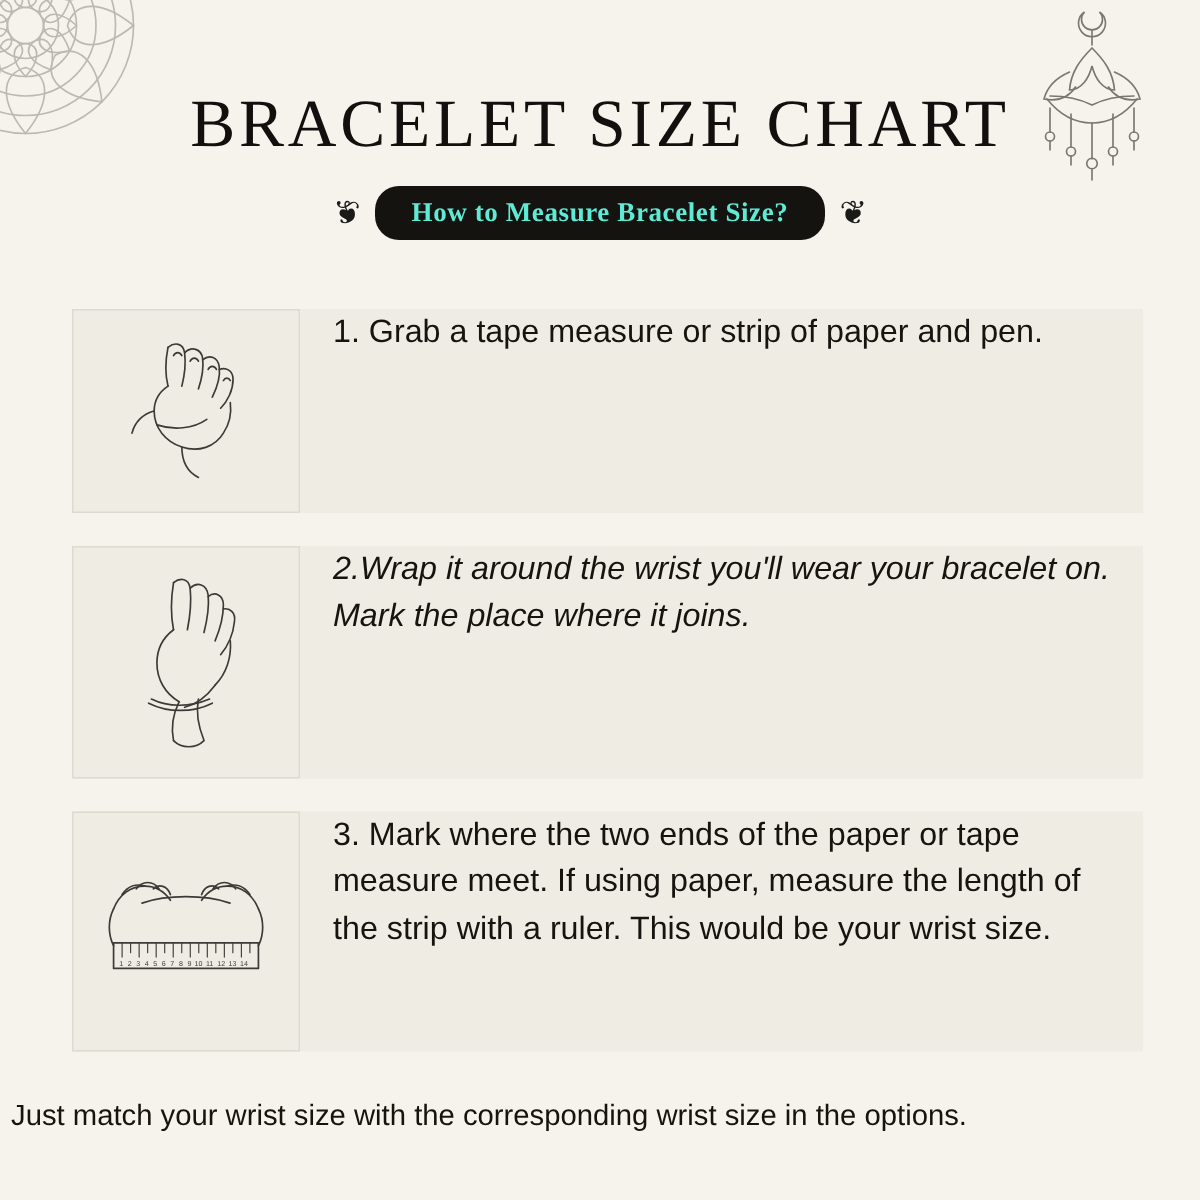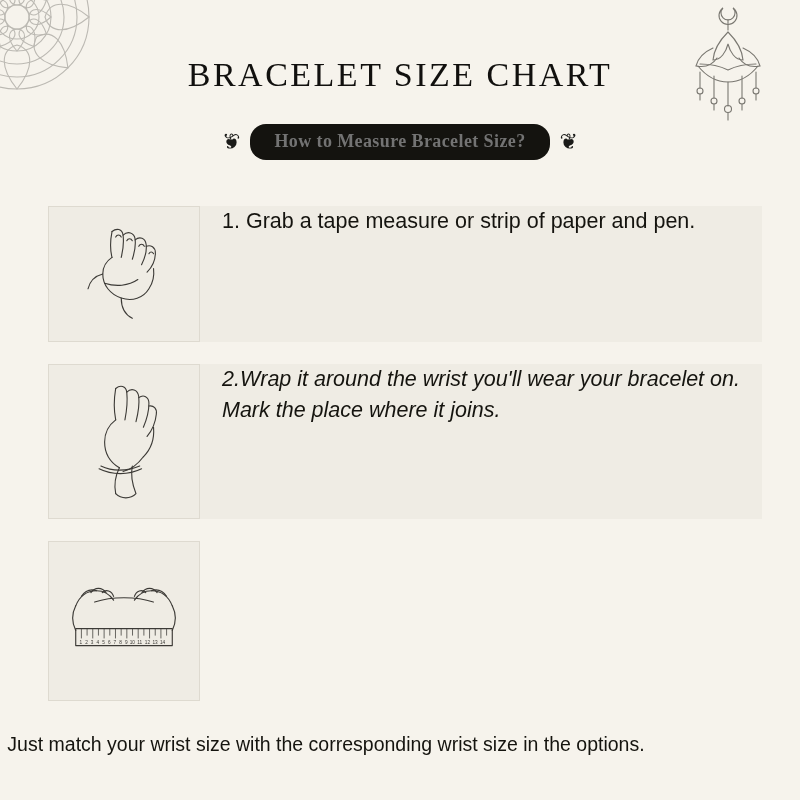--- a/index.html
+++ b/index.html
@@ -38,21 +38,21 @@
   }
 
   
   .title {
     position: absolute;
     top: 56px;
     left: 0;
     width: 800px;
     text-align: center;
     font-family: "Liberation Serif", serif;
-    font-size: 34px;
+    font-size: 45px;
     letter-spacing: 2.5px;
     color: #11100e;
     font-weight: 400;
   }
 
   
   .subtitle-row {
     position: absolute;
     top: 124px;
     left: 0;
@@ -64,21 +64,21 @@
   }
   .flourish {
     font-family: "Liberation Serif", serif;
     font-size: 22px;
     color: #1a1a18;
     line-height: 1;
   }
   .flourish.left { transform: scaleX(-1); }
   .subtitle-pill {
     background: #14130f;
-    color: #737373;
+    color: #5eead4;
     border-radius: 16px;
     padding: 7px 24px 8px 24px;
     font-family: "Liberation Serif", serif;
     font-size: 18px;
     letter-spacing: 0.4px;
     font-weight: 700;
     white-space: nowrap;
   }
 
   
@@ -294,17 +294,20 @@
             <text x="70" y="94">8</text>
             <text x="76" y="94">9</text>
           <text x="81" y="94">10</text>
             <text x="89" y="94">11</text>
             <text x="97" y="94">12</text>
           <text x="105" y="94">13</text>
             <text x="113" y="94">14</text>
         </g>
       </svg>
     </div>
+    <div class="step-body">
+      <div class="step-text">3. Mark where the two ends of the paper or tape measure meet. If using paper, measure the length of the strip with a ruler. This would be your wrist size.</div>
+    </div>
   </div>
 
 </div>
 
 <div class="footer">Just match your wrist size with the corresponding wrist size in the options.</div>
 
 </body></html>

